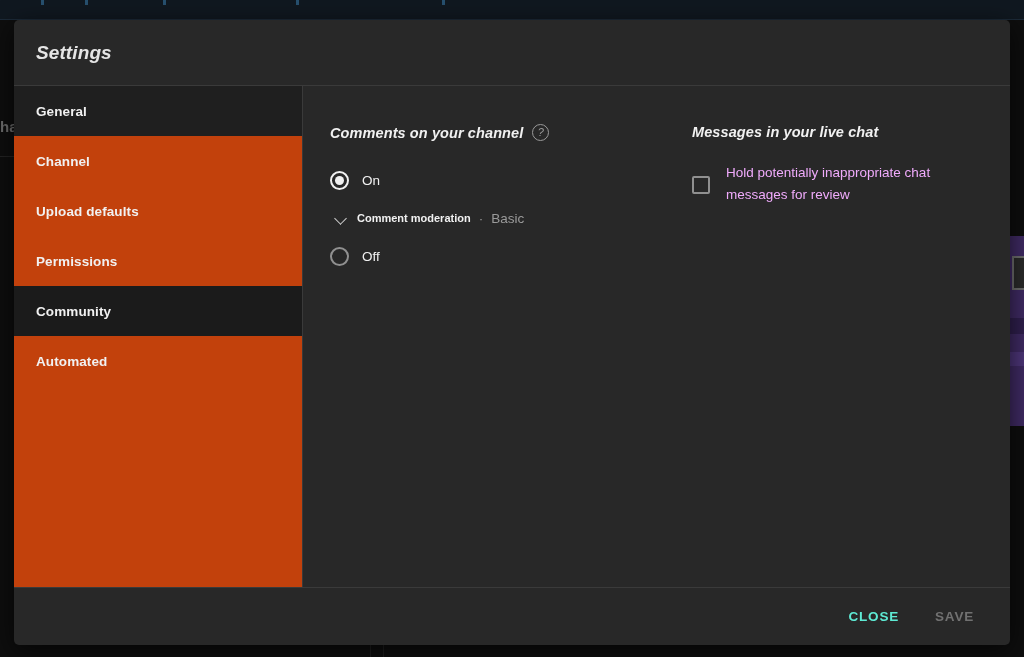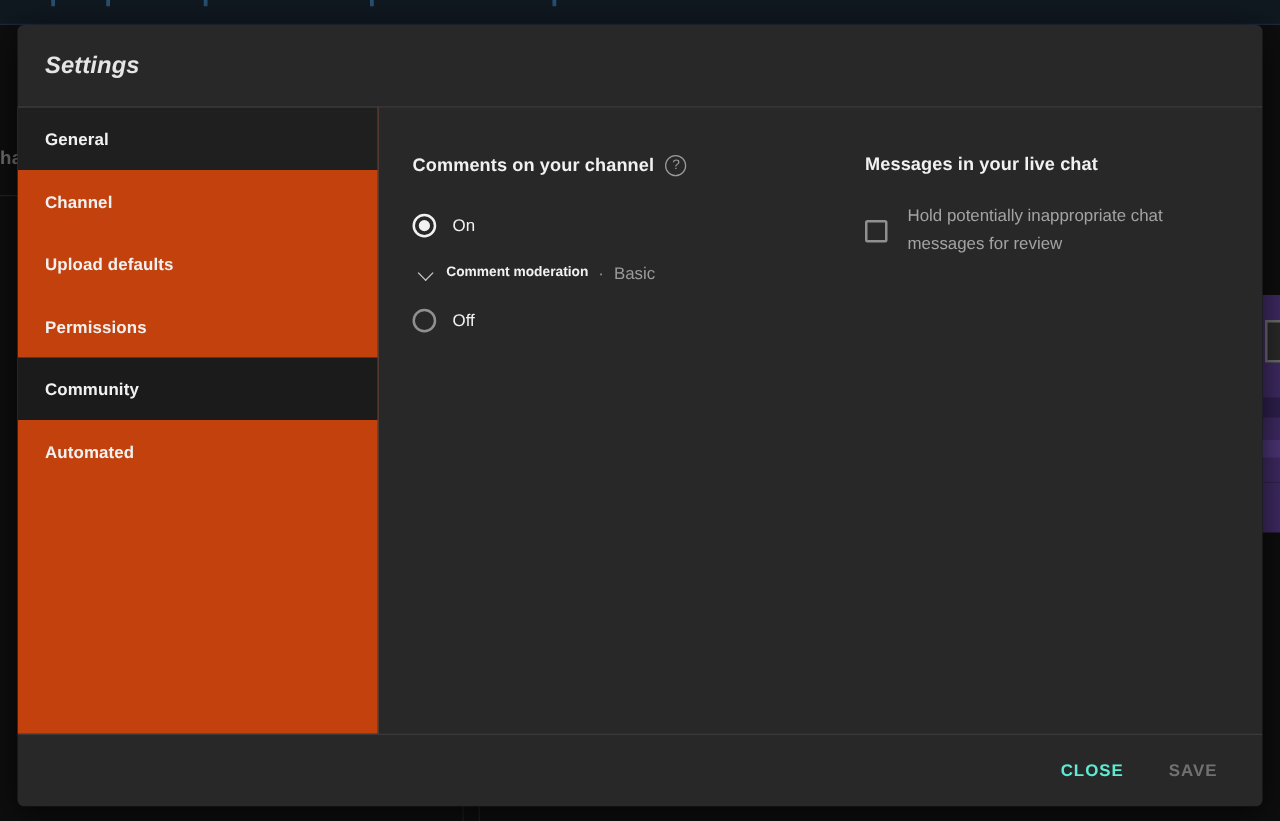--- a/index.html
+++ b/index.html
@@ -119,21 +119,21 @@
     padding: 38px 28px 0 27px;
     display: flex;
     gap: 0px;
   }
   .col-left  { width: 335px; flex: 0 0 335px; }
   .col-right { flex: 1 1 auto; padding-left: 27px; }
 
   .group-title {
     display: flex; align-items: center; gap: 9px;
     font-size: 14.5px; font-weight: bold; color: #f1f1f1;
-    margin-bottom: 22px; letter-spacing: .1px;
+    margin-bottom: 22px; letter-spacing: .1px; font-style: italic;
   }
 
   .help-icon {
     width: 17px; height: 17px; border-radius: 50%;
     border: 1.4px solid #9a9a9a; color: #9a9a9a;
     display: inline-flex; align-items: center; justify-content: center;
     font-size: 11px; font-weight: normal; line-height: 1;
     cursor: pointer; flex: 0 0 auto;
   }
 
@@ -171,21 +171,21 @@
   .sub-dot { font-size: 13.5px; color: #9a9a9a; }
   .sub-value { font-size: 13.5px; color: #9a9a9a; }
 
   .check-row { display: flex; align-items: flex-start; gap: 16px; cursor: pointer; }
   .checkbox {
     width: 18px; height: 18px; flex: 0 0 auto;
     border: 2px solid #909090; border-radius: 2px;
     margin-top: 14px;
   }
   .check-label {
-    font-size: 13.5px; color: #a3a3a3; line-height: 22px;
+    font-size: 13.5px; color: #f0abfc; line-height: 22px;
     max-width: 262px;
   }
 
   
   .modal-footer {
     height: 58px; flex: 0 0 58px;
     border-top: 1px solid #3a3a3a;
     display: flex; align-items: center; justify-content: flex-end;
     padding-right: 22px; gap: 8px;
   }

